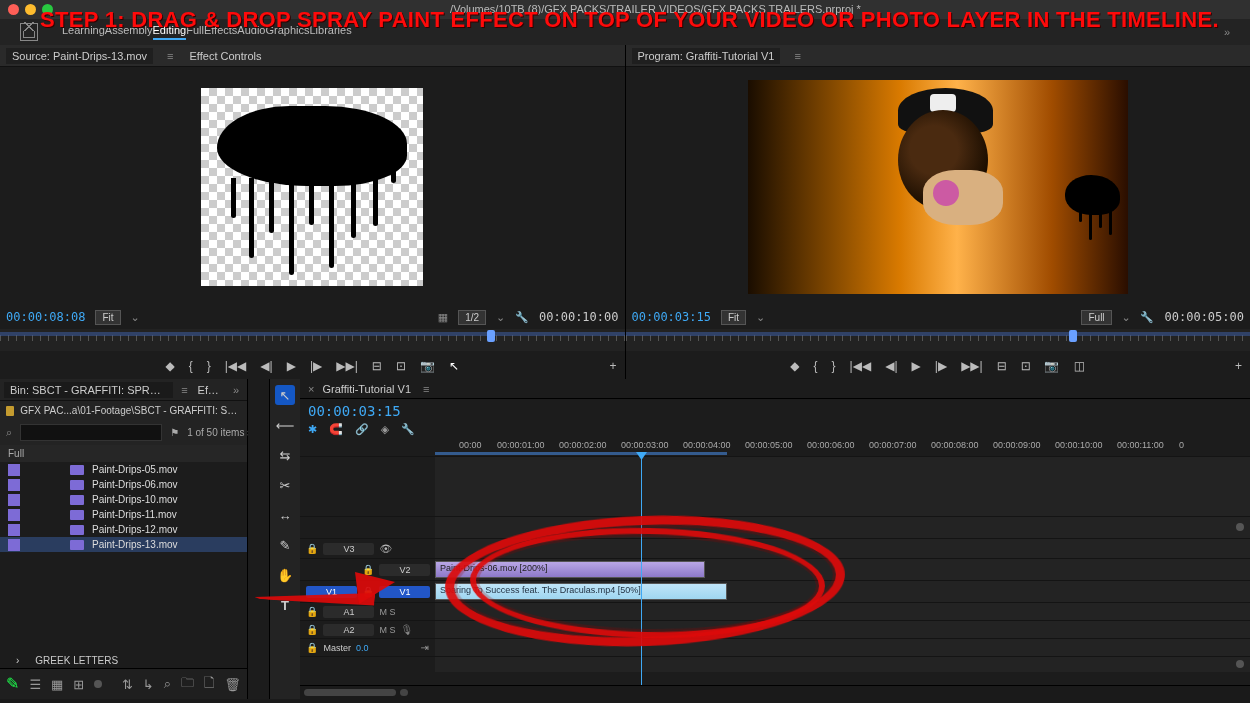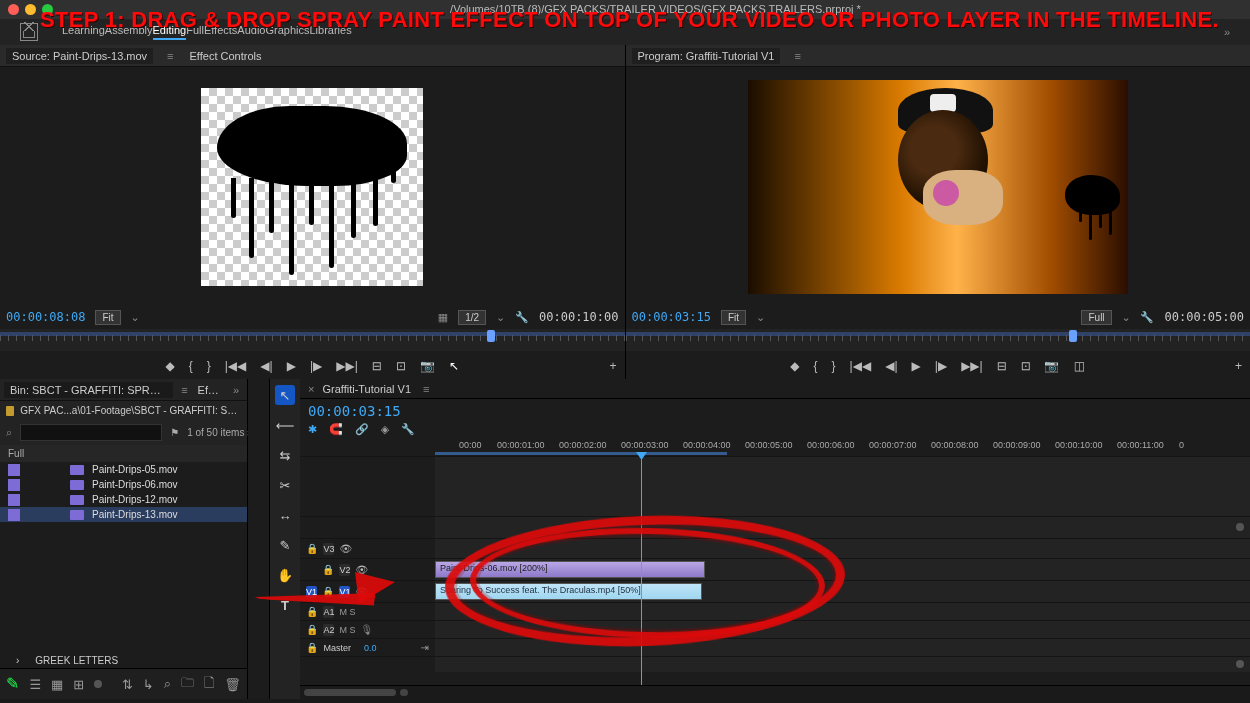--- a/index.html
+++ b/index.html
@@ -85,27 +85,27 @@
 .tl-head{display:flex;align-items:center;gap:12px;padding:4px 8px}
 .tl-head .tc{font-size:14px}
 .tl-head .ico{color:#999}
 .tl-ruler{height:16px;margin-left:135px;position:relative;display:flex}
 .tl-ruler .tick{position:absolute;top:0;color:#aaa;font-size:9px}
 .tl-ruler .bluepart{position:absolute;left:0;width:292px;top:12px;height:3px;background:#345b8e}
 .tl-body{flex:1;position:relative}
 .track-row{display:flex;align-items:center;height:22px;border-top:1px solid #141414}
 .track-head{width:135px;display:flex;align-items:center;gap:5px;padding:0 6px;font-size:10px;color:#ccc}
 .track-head .lock{color:#888;font-size:10px}
-.track-head .lbl{background:#2b2b2b;padding:1px 0;border-radius:2px;font-size:9px}
+.track-head .lbl{background:#2b2b2b;padding:1px 20px;border-radius:2px;font-size:9px}
 .track-head .lbl.on{background:#2256c7;color:#fff}
 .track-head .eye{color:#bbb}
 .track-lane{flex:1;position:relative;background:#232323;height:100%}
 .clip{position:absolute;top:2px;bottom:2px;border:1px solid #555;font-size:9px;padding:1px 4px;overflow:hidden;white-space:nowrap}
 .clip.v2{left:0;width:270px;background:linear-gradient(#b9a7e6,#8d79c9);color:#222}
-.clip.v1{left:0;width:267px;background:linear-gradient(#bfe4f8,#9fd6f0);color:#234}
+.clip.v1{left:0;width:292px;background:linear-gradient(#bfe4f8,#9fd6f0);color:#234}
 .tl-scroll{height:14px;background:#1a1a1a;border-top:1px solid #000;position:relative}
 .tl-scroll .thumb{position:absolute;left:6px;top:3px;width:90px;height:7px;background:#444;border-radius:4px}
 .tl-scroll .end{position:absolute;top:3px;width:8px;height:7px;background:#444;border-radius:4px}
 
 .playhead{position:absolute;top:0;bottom:0;width:1px;background:#3fa9f5}
 .playhead:before{content:"";position:absolute;top:-4px;left:-5px;width:11px;height:8px;background:#3fa9f5;clip-path:polygon(0 0,100% 0,50% 100%)}
 
 .red-circle{position:absolute;border:9px solid rgba(220,10,10,.92);border-radius:50%;filter:blur(.6px);pointer-events:none;z-index:60;box-shadow:0 0 0 3px rgba(150,0,0,.25) inset}
 .red-circle.outer{left:445px;top:516px;width:400px;height:130px;transform:rotate(-2deg)}
 .red-circle.inner{left:470px;top:528px;width:355px;height:110px;border-width:6px;transform:rotate(1deg)}
@@ -279,20 +279,32 @@
           <span class="swatch"></span>
           <span style="width:34px"></span>
           <span class="ficon"></span>
           <span>Paint-Drips-05.mov</span>
         </div>
         <div class="item">
           <span class="swatch"></span>
           <span style="width:34px"></span>
           <span class="ficon"></span>
           <span>Paint-Drips-06.mov</span>
+        </div>
+        <div class="item">
+          <span class="swatch"></span>
+          <span style="width:34px"></span>
+          <span class="ficon"></span>
+          <span>Paint-Drips-10.mov</span>
+        </div>
+        <div class="item">
+          <span class="swatch"></span>
+          <span style="width:34px"></span>
+          <span class="ficon"></span>
+          <span>Paint-Drips-11.mov</span>
         </div>
         <div class="item">
           <span class="swatch"></span>
           <span style="width:34px"></span>
           <span class="ficon"></span>
           <span>Paint-Drips-12.mov</span>
         </div>
         <div class="item selected">
           <span class="swatch"></span>
           <span style="width:34px"></span>
@@ -425,21 +437,21 @@
             <span class="lbl">A2</span>
             <span style="font-size:9px;color:#999">M   S</span>
             <span style="color:#888">🎙</span>
           </div>
         <div class="track-lane"></div>
       </div>
       <div class="track-row" style="height:18px">
         <div class="track-head">
             <span class="lock">🔒</span>
             <span style="font-size:9px">Master</span>
-            <span style="color:#3fa9f5;font-size:9px;margin-left:8px">0.0</span>
+            <span style="color:#3fa9f5;font-size:9px;margin-left:0">0.0</span>
             <span style="margin-left:auto;color:#999">⇥</span>
           </div>
         <div class="track-lane"></div>
       </div>
       <div class="track-row" style="height:16px">
           <div class="track-head"></div>
           <div class="track-lane" style="position:relative">
             <span class="knob" style="position:absolute;right:6px;top:3px"></span>
           </div>
         </div>

